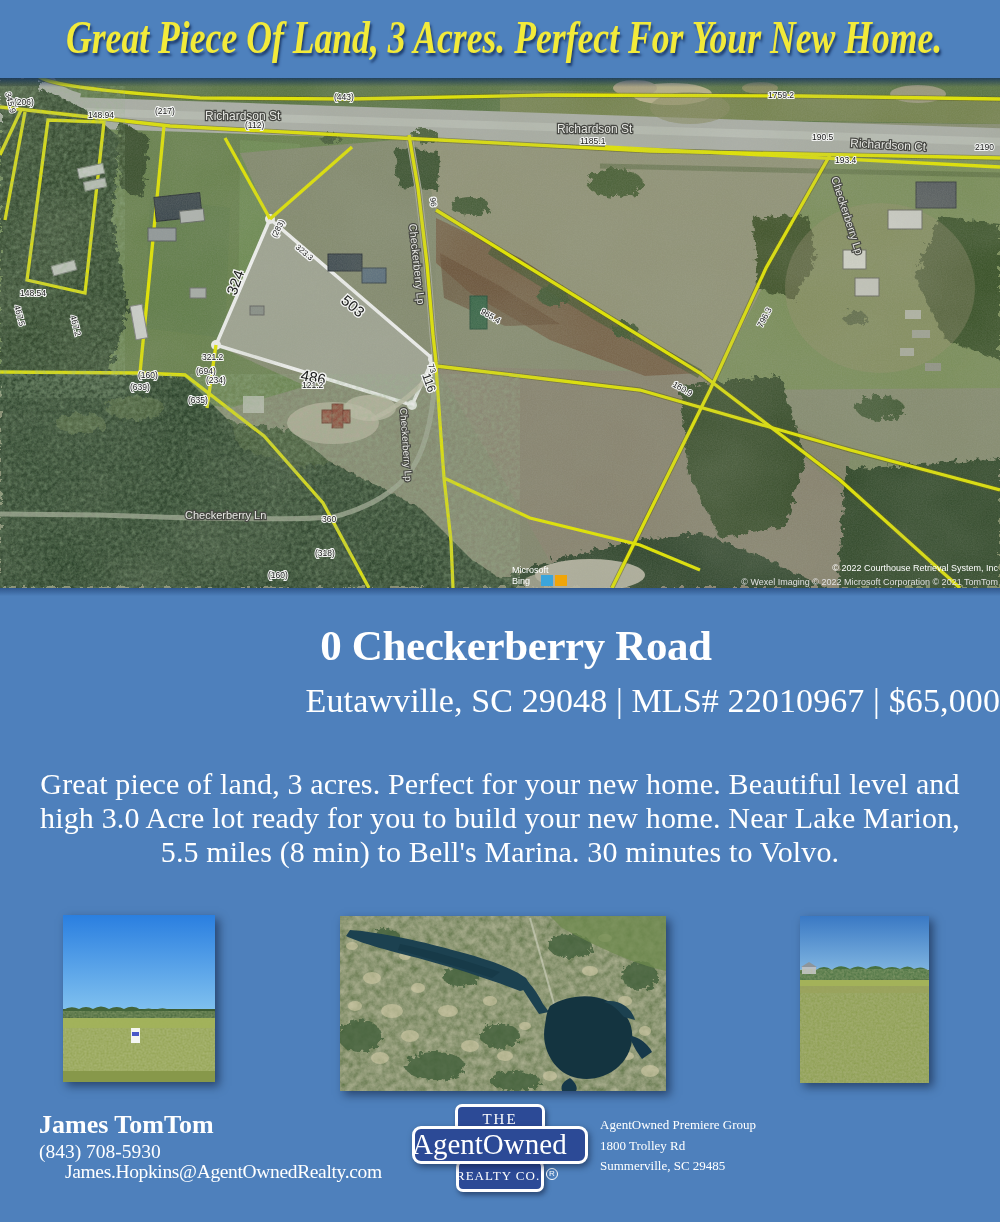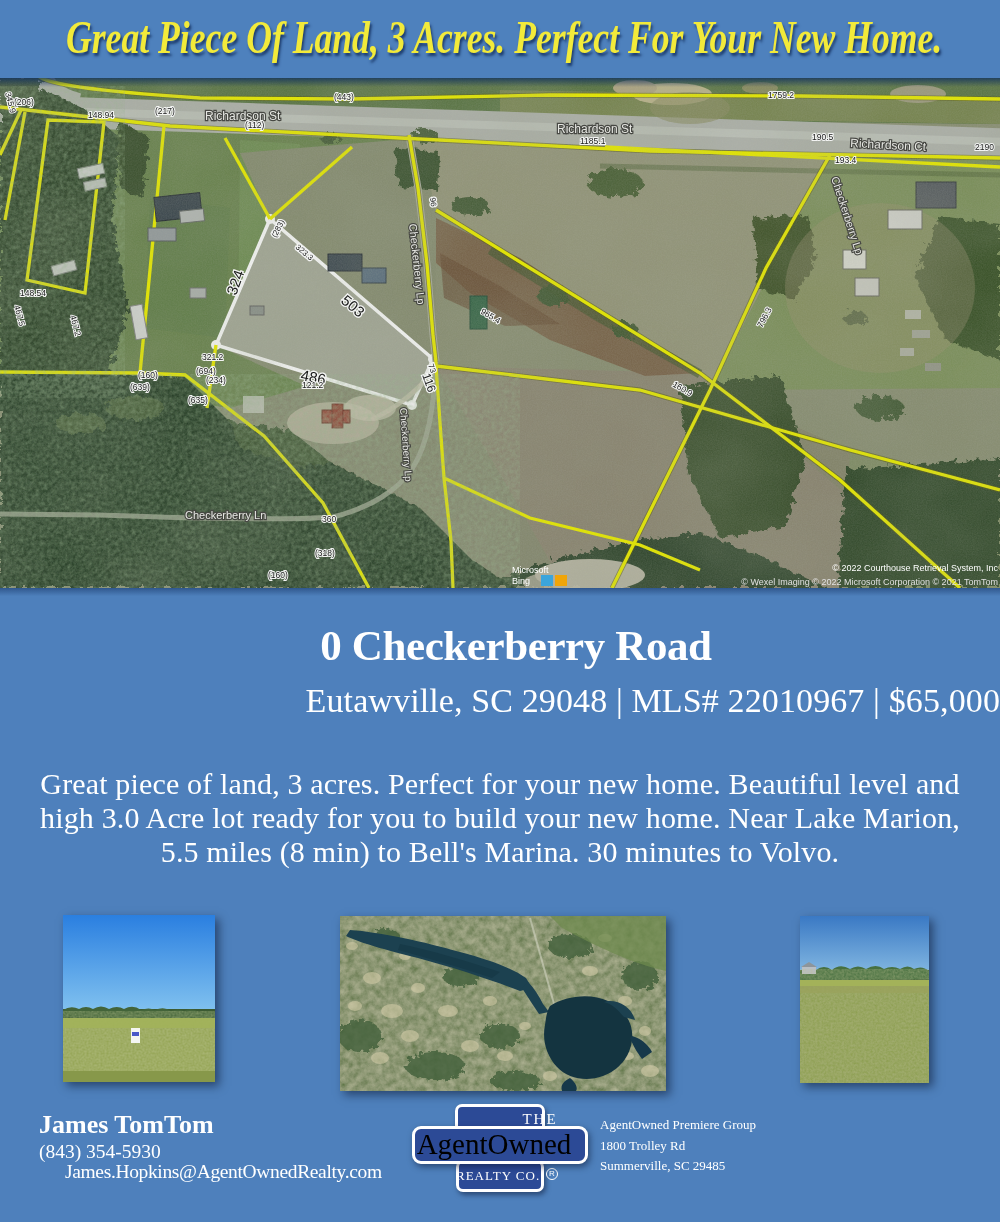--- a/index.html
+++ b/index.html
@@ -409,33 +409,33 @@
   <g filter="url(#gr3)">
         <rect x="0" y="64" width="129" height="103" fill="#8a9d4b"></rect>
       </g>
   <rect x="0" y="64" width="129" height="6" fill="#a3b259"></rect>
   <rect x="0" y="70" width="129" height="7" fill="#9aa35c" opacity="0.8"></rect>
 </svg>
 </div>
 
 <div class="abs w" style="left:39px;top:1110px;font-weight:bold;font-size:26px;line-height:30px;">James TomTom</div>
 
-<div class="abs w" style="left:39px;top:1140px;font-size:19.5px;line-height:23px;">(843) 354-5930</div>
+<div class="abs w" style="left:39px;top:1140px;font-size:19.5px;line-height:23px;">(843) 708-5930</div>
 
 <div class="abs w" style="left:39px;top:1160px;font-size:19.5px;line-height:23px;letter-spacing:-0.35px;margin-left:26px;">James.Hopkins@AgentOwnedRealty.com</div>
 
 <div class="abs w" style="left:600px;top:1115px;width:361px;text-align:left;font-size:13px;line-height:20.5px;">
   AgentOwned Premiere Group<br>1800 Trolley Rd<br>Summerville, SC 29485
 </div>
 
 <div class="abs" style="left:400px;top:1096px;width:200px;height:100px;">
 
   <div class="abs" style="left:55px;top:8px;width:84px;height:26px;background:#2c4a96;border:3px solid #ffffff;border-radius:7px;box-shadow:2px 3px 5px rgba(10,20,50,0.5);"></div>
-  <div class="abs" style="left:55px;top:8px;width:90px;text-align:center;color:#fff;font-size:15px;letter-spacing:2px;line-height:30px;padding-left:40px;">THE</div>
+  <div class="abs" style="left:55px;top:8px;width:90px;text-align:center;color:#fff;font-size:15px;letter-spacing:2px;line-height:30px;">THE</div>
 
   <div class="abs" style="left:56px;top:64px;width:82px;height:26px;background:#2c4a96;border:3px solid #ffffff;border-radius:7px;box-shadow:2px 3px 5px rgba(10,20,50,0.5);"></div>
   <div class="abs" style="left:56px;top:64px;width:88px;text-align:left;color:#fff;font-size:13px;letter-spacing:1px;line-height:31px;">REALTY CO.</div>
 
   <div class="abs" style="left:146px;top:72px;width:10px;height:10px;border:1.5px solid #fff;border-radius:50%;color:#fff;font-size:8px;line-height:10px;text-align:center;font-family:'Liberation Sans',sans-serif;">R</div>
 
   <div class="abs" style="left:12px;top:30px;width:170px;height:32px;background:#2c4a96;border:3px solid #ffffff;border-radius:9px;box-shadow:2px 3px 6px rgba(10,20,50,0.5);"></div>
-  <div class="abs" style="left:12px;top:30px;width:164px;text-align:center;color:#000000;font-size:29px;line-height:36px;" id="logotxt">AgentOwned</div>
+  <div class="abs" style="left:12px;top:30px;width:164px;text-align:left;color:#ffffff;font-size:29px;line-height:36px;" id="logotxt">AgentOwned</div>
 </div>
 
 </body></html>

